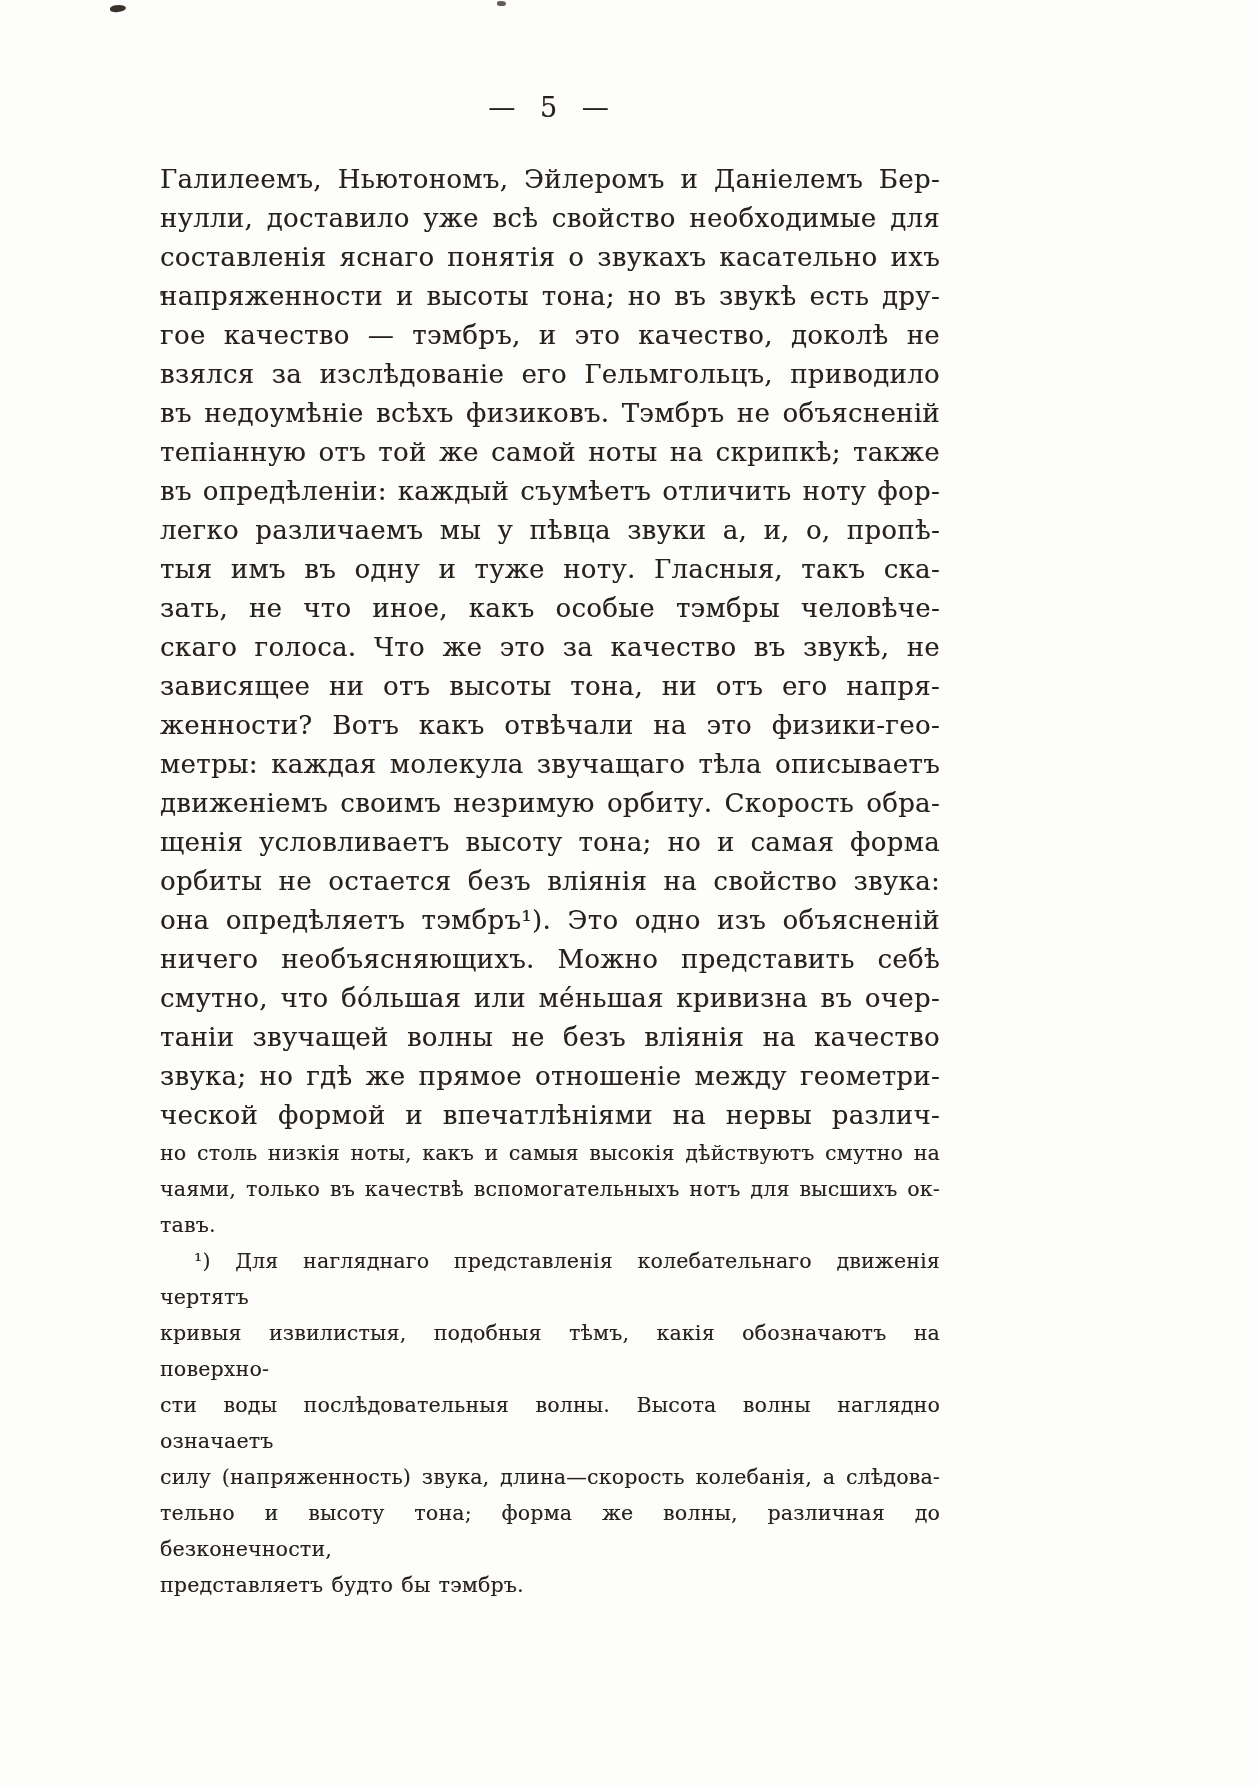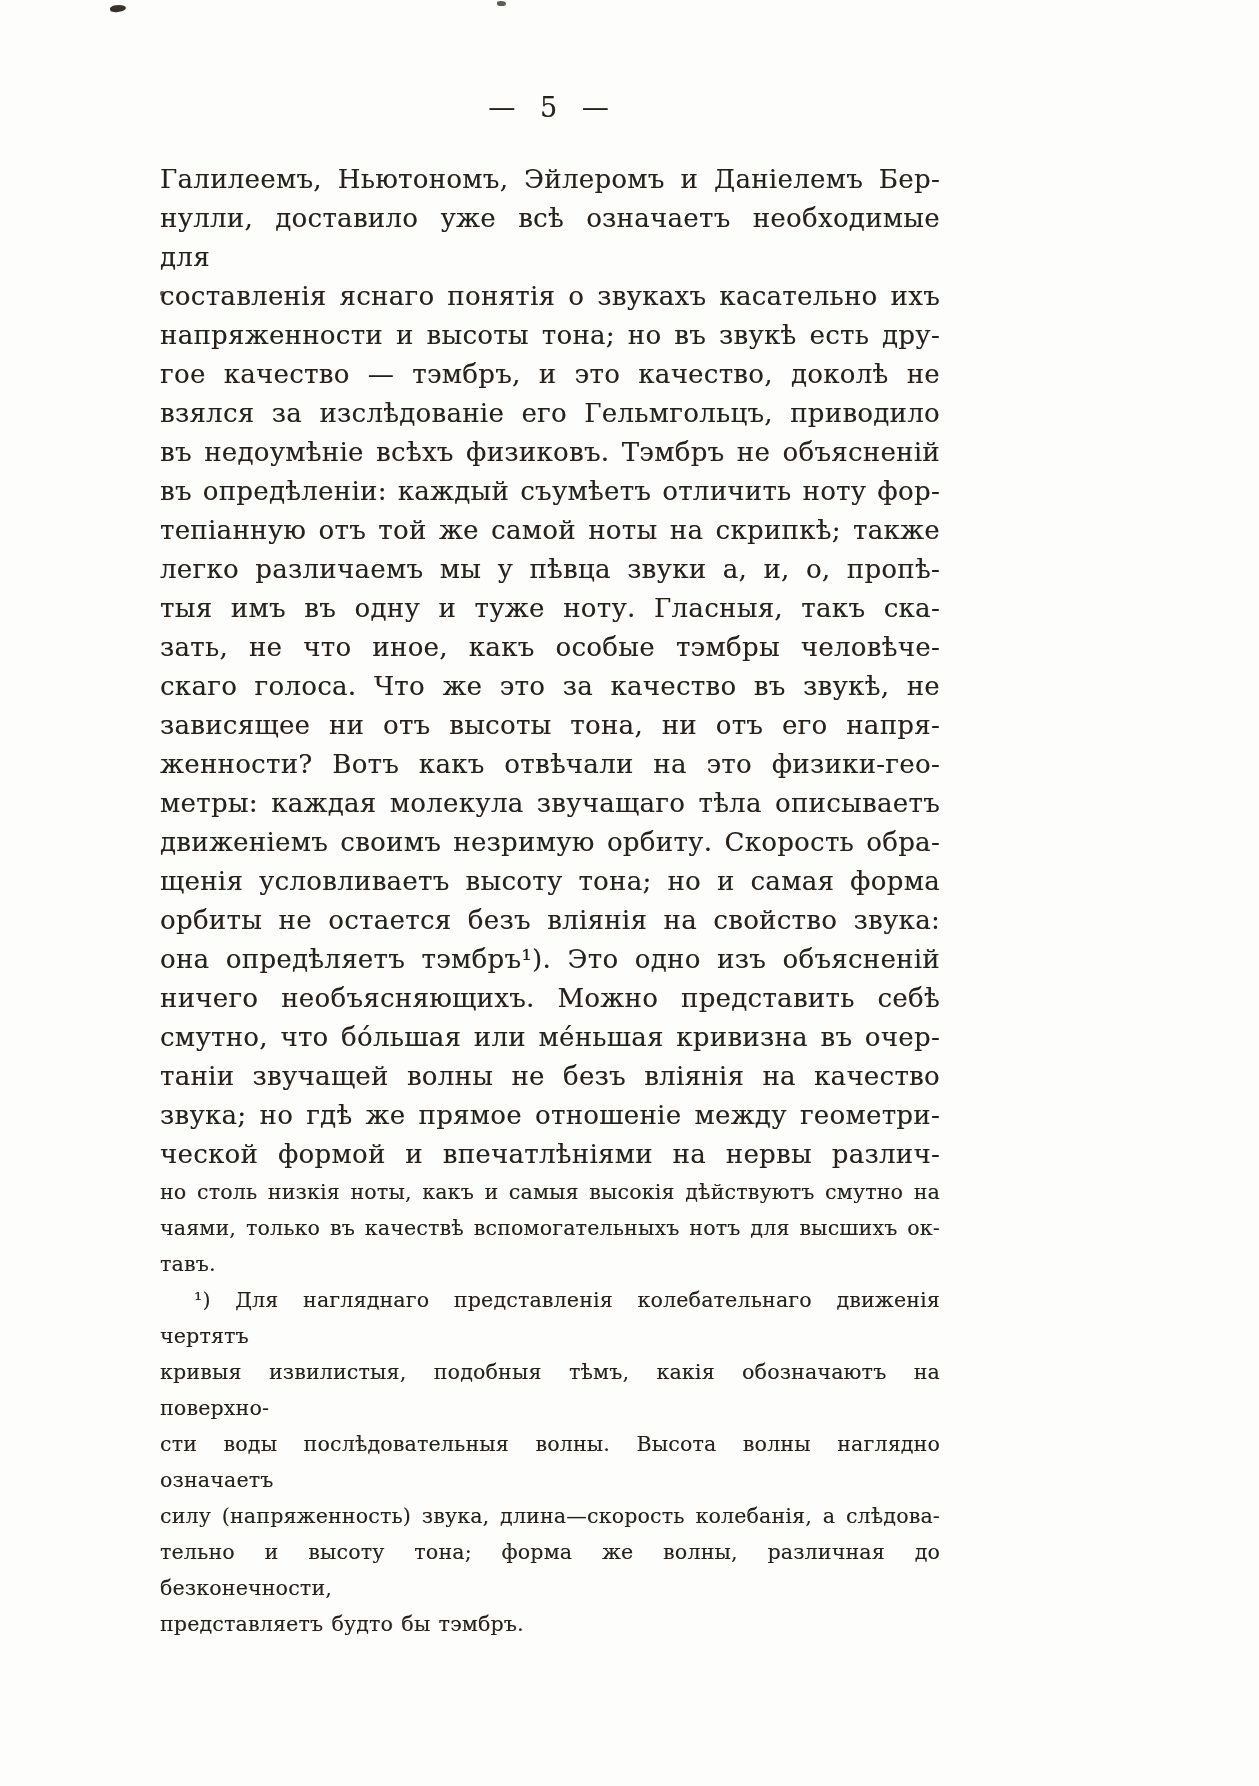--- a/index.html
+++ b/index.html
@@ -74,28 +74,28 @@
   <span class="speck speck-1"></span>
   <span class="speck speck-2"></span>
   <span class="speck speck-3"></span>
 
   <div class="text-col">
 
     <div class="page-number">— 5 —</div>
 
     <div class="body-text">
         <div class="line">Галилеемъ, Ньютономъ, Эйлеромъ и Даніелемъ Бер-</div>
-        <div class="line">нулли, доставило уже всѣ означаетъ необходимые для</div>
+        <div class="line">нулли, доставило уже всѣ свойство необходимые для</div>
         <div class="line">составленія яснаго понятія о звукахъ касательно ихъ</div>
         <div class="line">напряженности и высоты тона; но въ звукѣ есть дру-</div>
         <div class="line">гое качество — тэмбръ, и это качество, доколѣ не</div>
         <div class="line">взялся за изслѣдованіе его Гельмгольцъ, приводило</div>
         <div class="line">въ недоумѣніе всѣхъ физиковъ. Тэмбръ не объясненій</div>
+        <div class="line">тепіанную отъ той же самой ноты на скрипкѣ; также</div>
         <div class="line">въ опредѣленіи: каждый съумѣетъ отличить ноту фор-</div>
-        <div class="line">тепіанную отъ той же самой ноты на скрипкѣ; также</div>
         <div class="line">легко различаемъ мы у пѣвца звуки а, и, о, пропѣ-</div>
         <div class="line">тыя имъ въ одну и туже ноту. Гласныя, такъ ска-</div>
         <div class="line">зать, не что иное, какъ особые тэмбры человѣче-</div>
         <div class="line">скаго голоса. Что же это за качество въ звукѣ, не</div>
         <div class="line">зависящее ни отъ высоты тона, ни отъ его напря-</div>
         <div class="line">женности? Вотъ какъ отвѣчали на это физики-гео-</div>
         <div class="line">метры: каждая молекула звучащаго тѣла описываетъ</div>
         <div class="line">движеніемъ своимъ незримую орбиту. Скорость обра-</div>
         <div class="line">щенія условливаетъ высоту тона; но и самая форма</div>
         <div class="line">орбиты не остается безъ вліянія на свойство звука:</div>

